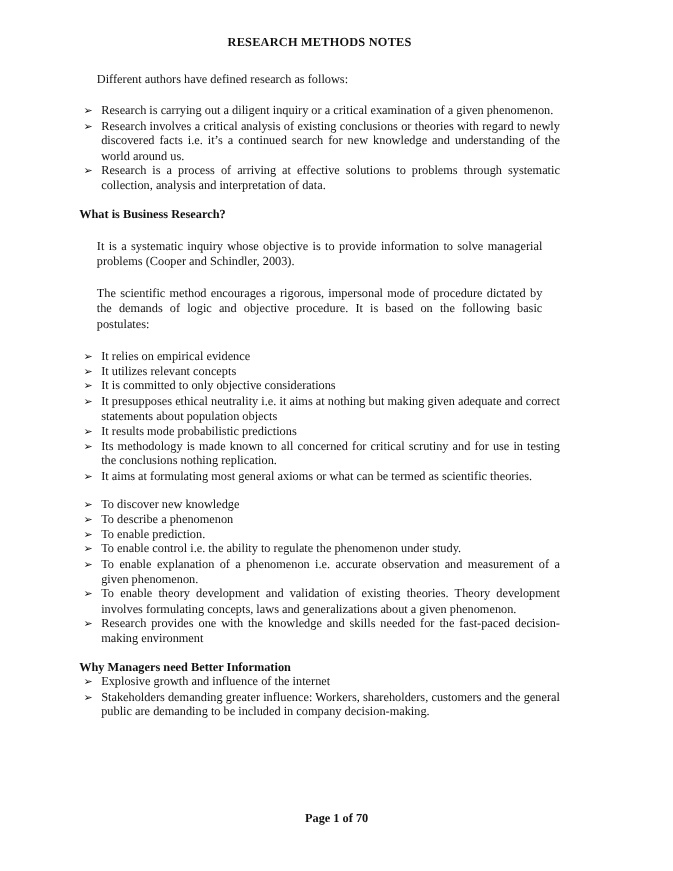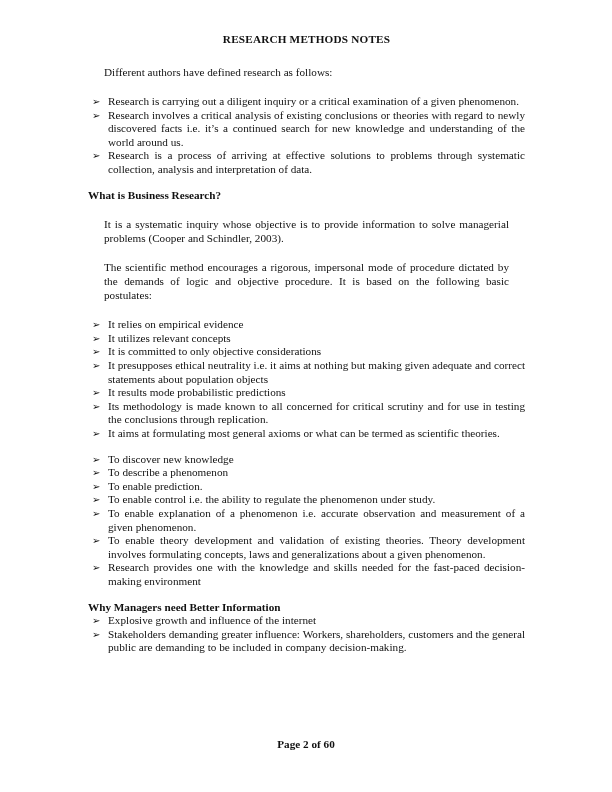--- a/index.html
+++ b/index.html
@@ -12,21 +12,21 @@
     width: 612px;
     height: 792px;
     background: #ffffff;
     font-family: "Liberation Serif", "DejaVu Serif", serif;
     color: #111111;
     overflow: hidden;
     box-sizing: border-box;
   }
   .content {
     position: absolute;
-    left: 88px;
+    left: 72px;
     top: 33px;
     width: 437px;
   }
   .doc-title {
     text-align: center;
     font-weight: bold;
     font-size: 11.2px;
     letter-spacing: 0.2px;
     line-height: 13.5px;
     margin: 0 0 19px 0;
@@ -103,21 +103,21 @@
           <div class="para justify-all">It is a systematic inquiry whose objective is to provide information to solve managerial problems (Cooper and Schindler, 2003).</div>
         </div>
         <div class="section">
           <div class="para justify-all">The scientific method encourages a rigorous, impersonal mode of procedure dictated by the demands of logic and objective procedure. It is based on the following basic postulates:</div>
           <ul class="bullets">
             <li><span class="arrow-bullet">➢</span><span>It relies on empirical evidence</span></li>
             <li><span class="arrow-bullet">➢</span><span>It utilizes relevant concepts</span></li>
             <li><span class="arrow-bullet">➢</span><span>It is committed to only objective considerations</span></li>
             <li><span class="arrow-bullet">➢</span><span>It presupposes ethical neutrality i.e. it aims at nothing but making given adequate and correct statements about population objects</span></li>
             <li><span class="arrow-bullet">➢</span><span>It results mode probabilistic predictions</span></li>
-            <li><span class="arrow-bullet">➢</span><span>Its methodology is made known to all concerned for critical scrutiny and for use in testing the conclusions through replication.</span></li>
+            <li><span class="arrow-bullet">➢</span><span>Its methodology is made known to all concerned for critical scrutiny and for use in testing the conclusions nothing replication.</span></li>
             <li><span class="arrow-bullet">➢</span><span>It aims at formulating most general axioms or what can be termed as scientific theories.</span></li>
           </ul>
         </div>
         <div class="section">
           <ul class="bullets">
             <li><span class="arrow-bullet">➢</span><span>To discover new knowledge</span></li>
             <li><span class="arrow-bullet">➢</span><span>To describe a phenomenon</span></li>
             <li><span class="arrow-bullet">➢</span><span>To enable prediction.</span></li>
             <li><span class="arrow-bullet">➢</span><span>To enable control i.e. the ability to regulate the phenomenon under study.</span></li>
             <li><span class="arrow-bullet">➢</span><span>To enable explanation of a phenomenon i.e. accurate observation and measurement of a given phenomenon.</span></li>
@@ -128,15 +128,15 @@
         <div class="section">
           <div class="heading">Why Managers need Better Information</div>
           <ul class="bullets">
             <li><span class="arrow-bullet">➢</span><span>Explosive growth and influence of the internet</span></li>
             <li><span class="arrow-bullet">➢</span><span>Stakeholders demanding greater influence: Workers, shareholders, customers and the general public are demanding to be included in company decision-making.</span></li>
           </ul>
         </div>
       </div>
   </div>
 
-  <div class="footer">Page 2 of 60</div>
+  <div class="footer">Page 1 of 70</div>
 
 </div>
 
 </body></html>

